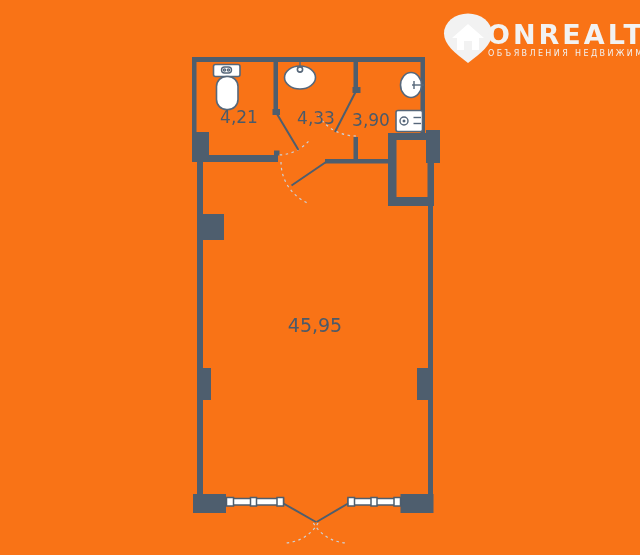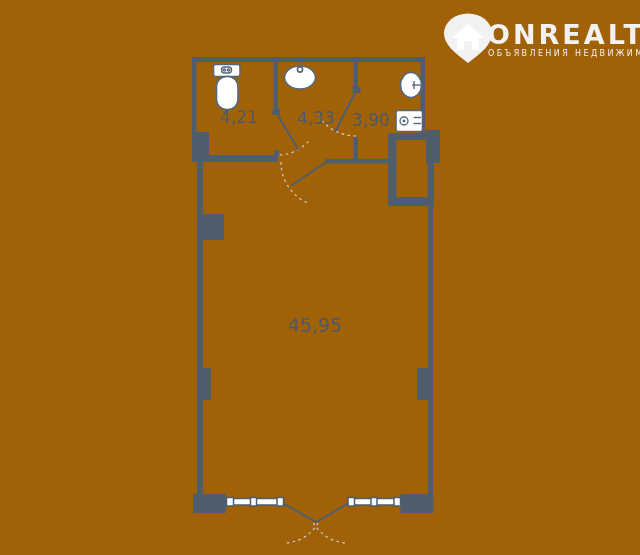--- a/index.html
+++ b/index.html
@@ -1,17 +1,17 @@
 <!DOCTYPE html>
 <html><head>
 <meta charset="utf-8">
 <style>
   html,body{margin:0;padding:0;background:#ffffff;}
   .stage{
-    position:relative;width:640px;height:555px;background:#a16207;overflow:hidden;
+    position:relative;width:640px;height:555px;background:#f97316;overflow:hidden;
     font-family:"DejaVu Sans","Liberation Sans",sans-serif;
   }
   svg{display:block;}
   .wall{fill:var(--wall);}
   .fixture{fill:#ffffff;stroke:var(--fixture);stroke-width:1.6;}
   .fixture-thin{fill:none;stroke:var(--fixture);stroke-width:1.4;}
   .leaf{stroke:var(--wall);stroke-width:2;fill:none;}
   .arc{stroke:var(--arc);stroke-width:1.2;fill:none;stroke-dasharray:2.5 3.5;}
   .win{fill:#ffffff;stroke:var(--wall);stroke-width:1.5;}
   .room-label{fill:var(--label);font-size:17px;font-family:"DejaVu Sans","Liberation Sans",sans-serif;}

